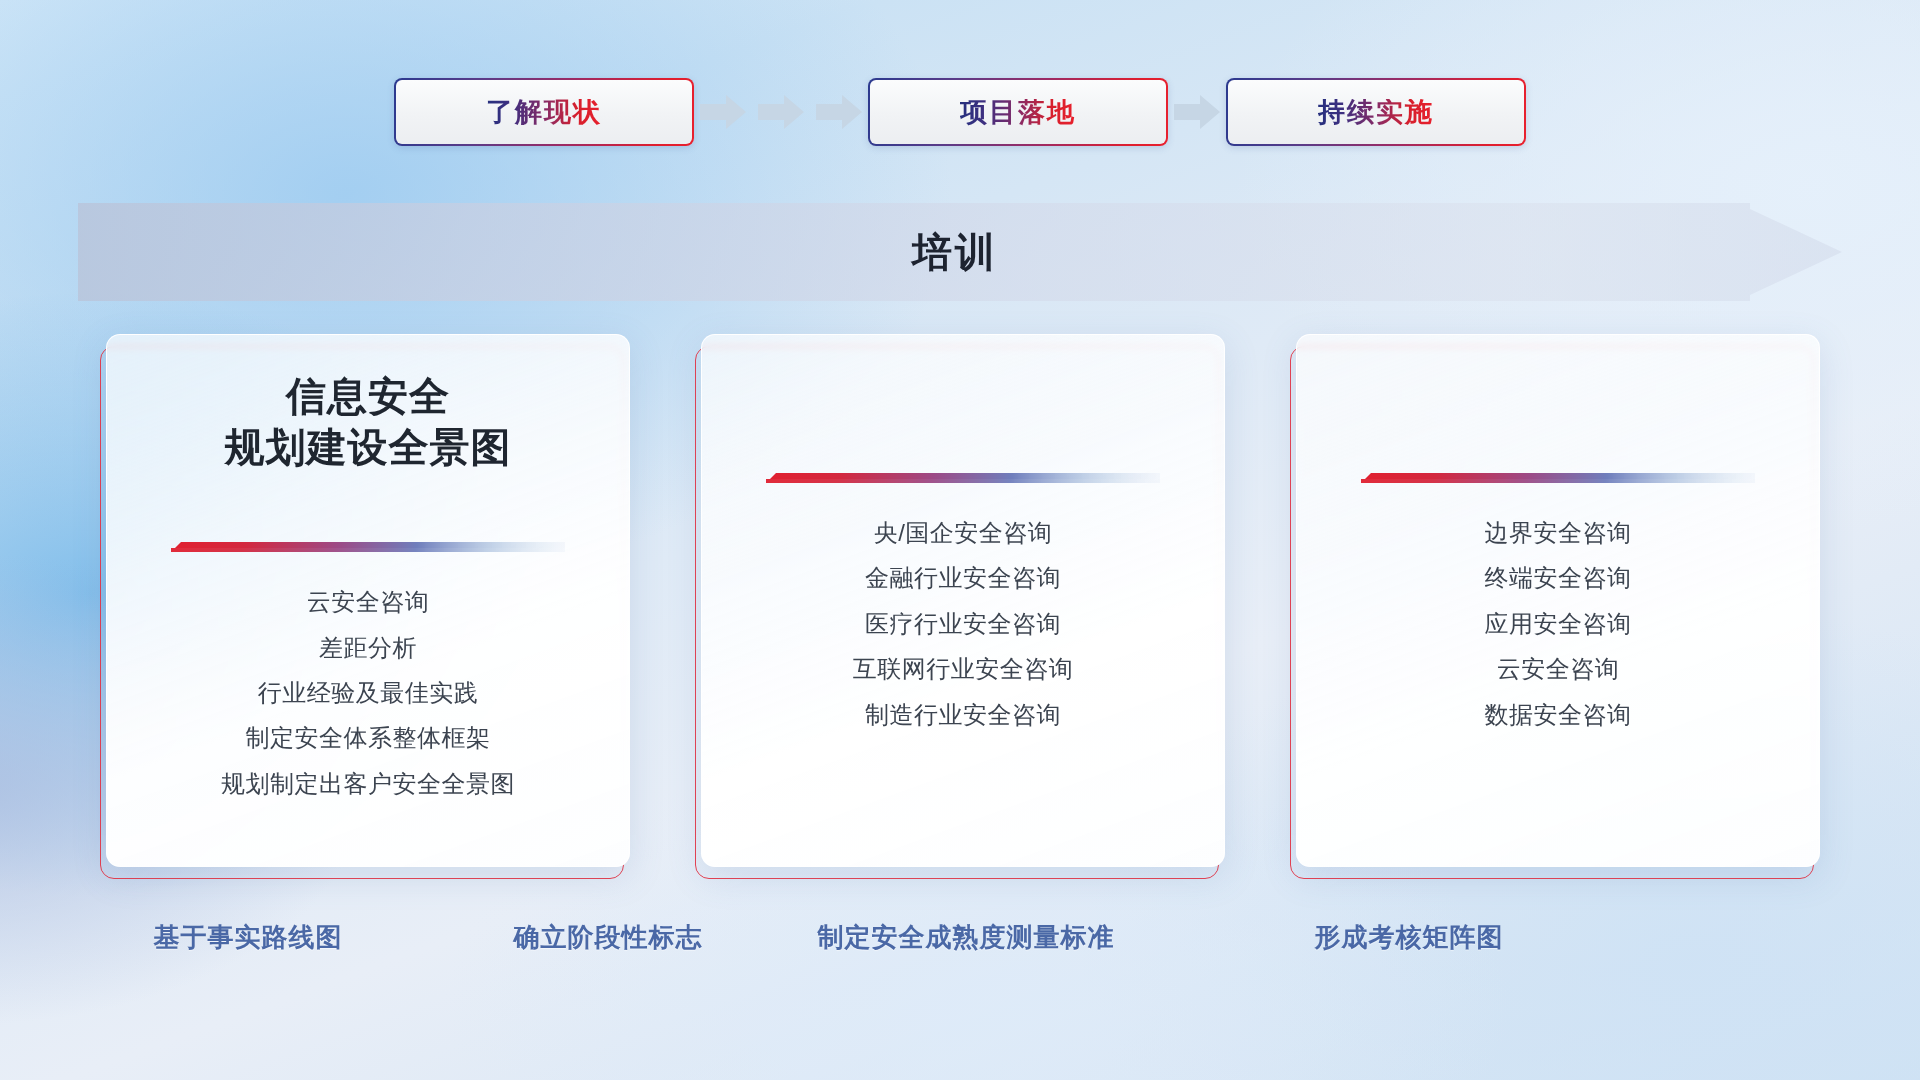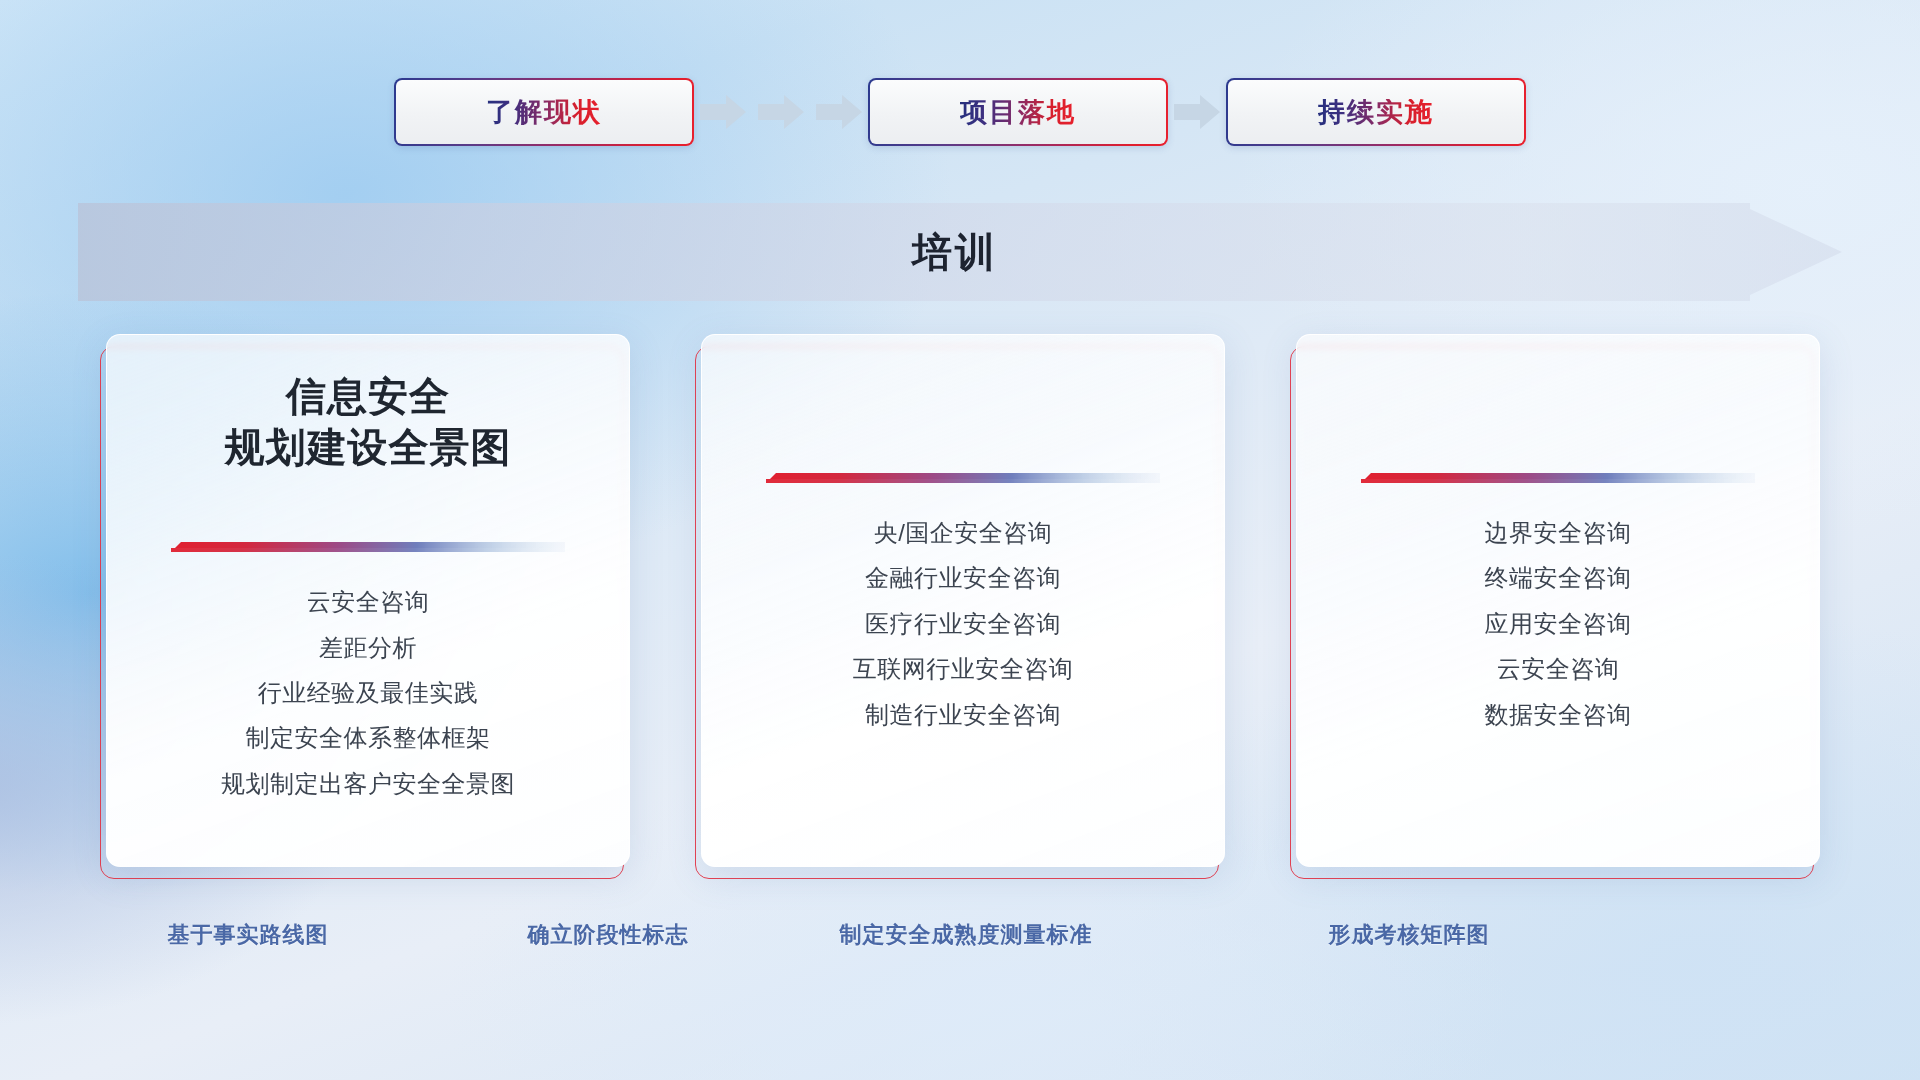--- a/index.html
+++ b/index.html
@@ -127,21 +127,21 @@
   .card-list .li{
     font-size:24px;color:#3c4450;letter-spacing:.5px;line-height:1.1;
   }
 
   
   .foot{
     position:absolute;left:0;top:920px;width:1920px;height:50px;z-index:6;
   }
   .foot-item{
     position:absolute;top:0;
-    font-size:22px;font-weight:700;color:#4a68a6;letter-spacing:1px;
+    font-size:26px;font-weight:700;color:#4a68a6;letter-spacing:1px;
     white-space:nowrap;transform:translateX(-50%);
     text-shadow:0 1px 1px rgba(255,255,255,.55);
   }
 </style>
 </head>
 <body>
 
 <div class="bg">
   <div class="bg-base"></div>
   <div class="bg-g1"></div>

